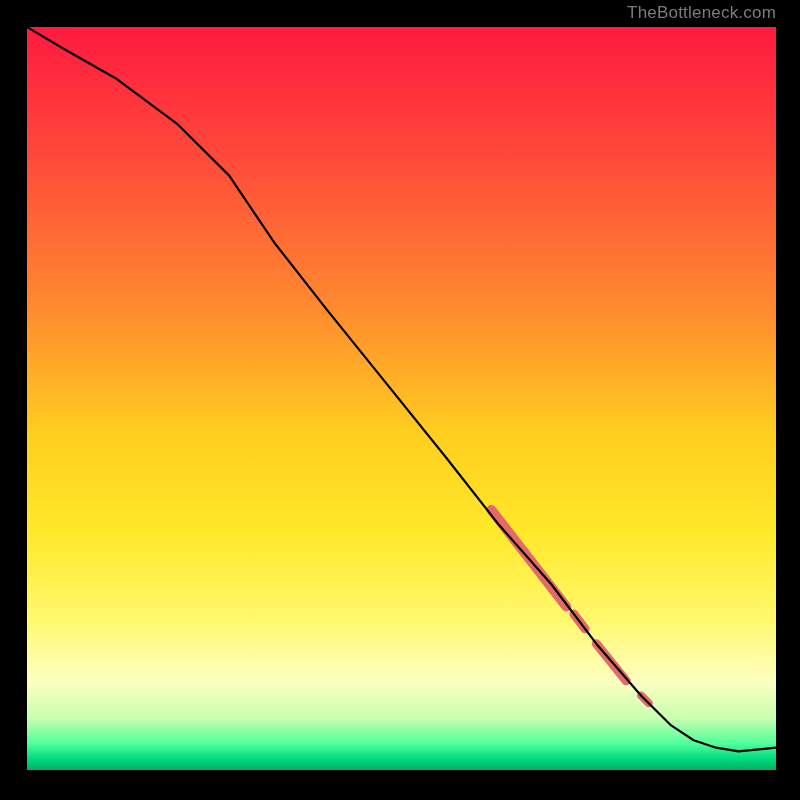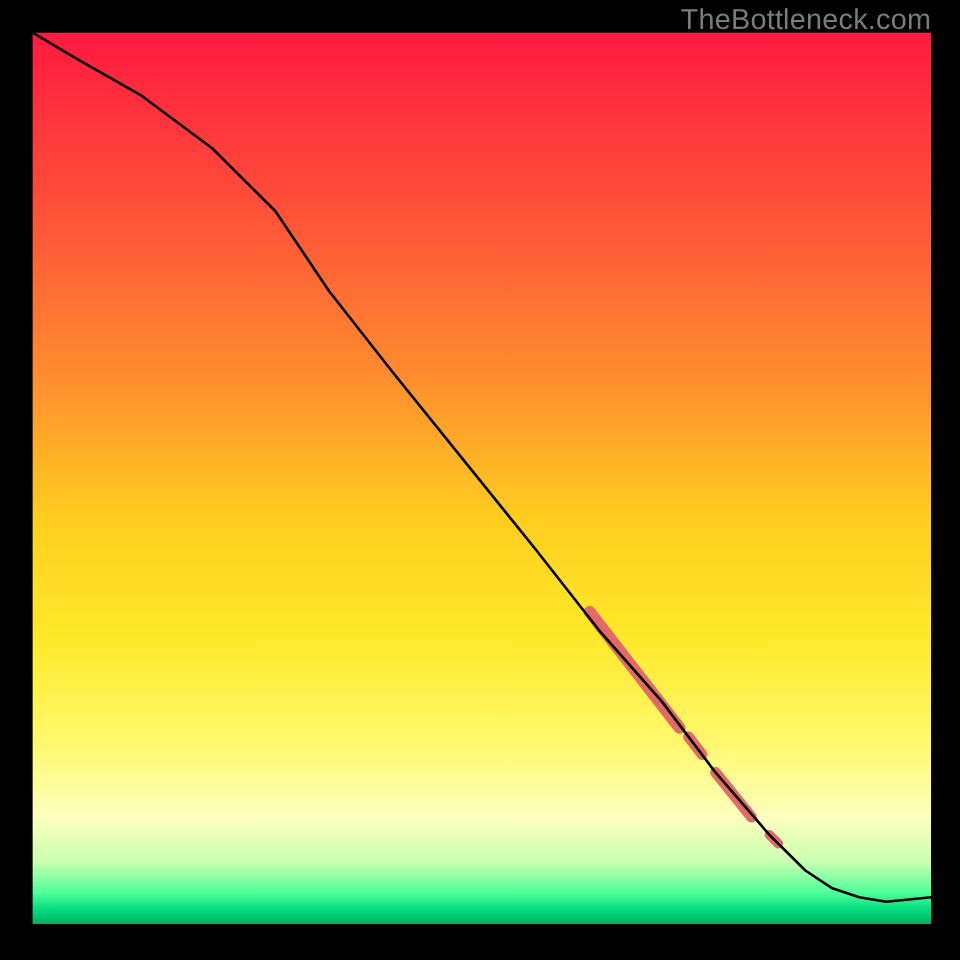--- a/index.html
+++ b/index.html
@@ -19,21 +19,21 @@
     height: 800px;
     background: #000;
   }
   .plot {
     position: absolute;
     box-sizing: border-box;
   }
   .watermark {
     position: absolute;
     color: #7b7b7b;
-    font-size: 24px;
+    font-size: 17px;
     font-weight: 500;
     letter-spacing: 0.2px;
     white-space: nowrap;
   }
   svg { display: block; }
 </style>
 </head>
 <body>
 
 <div class="frame">

